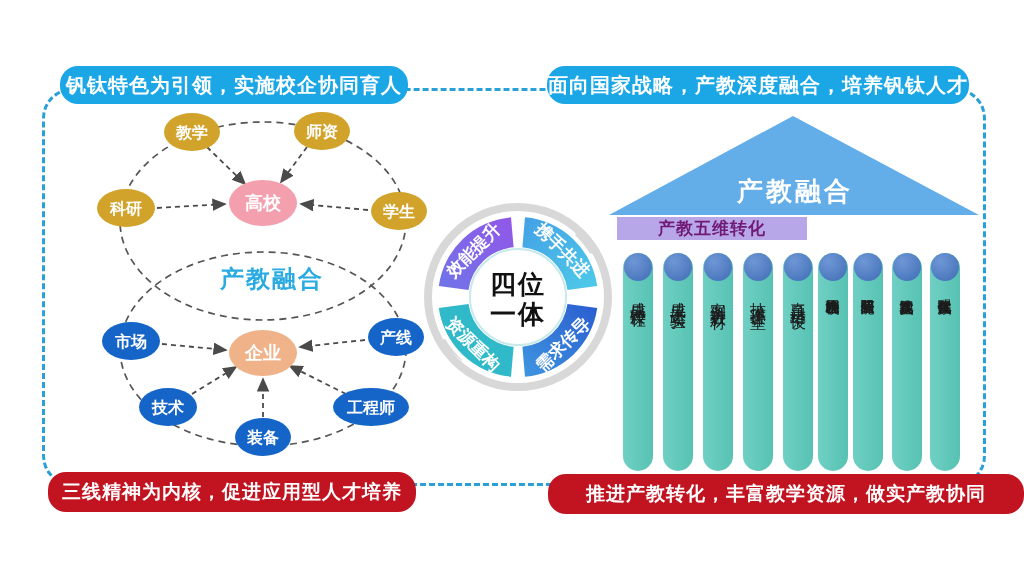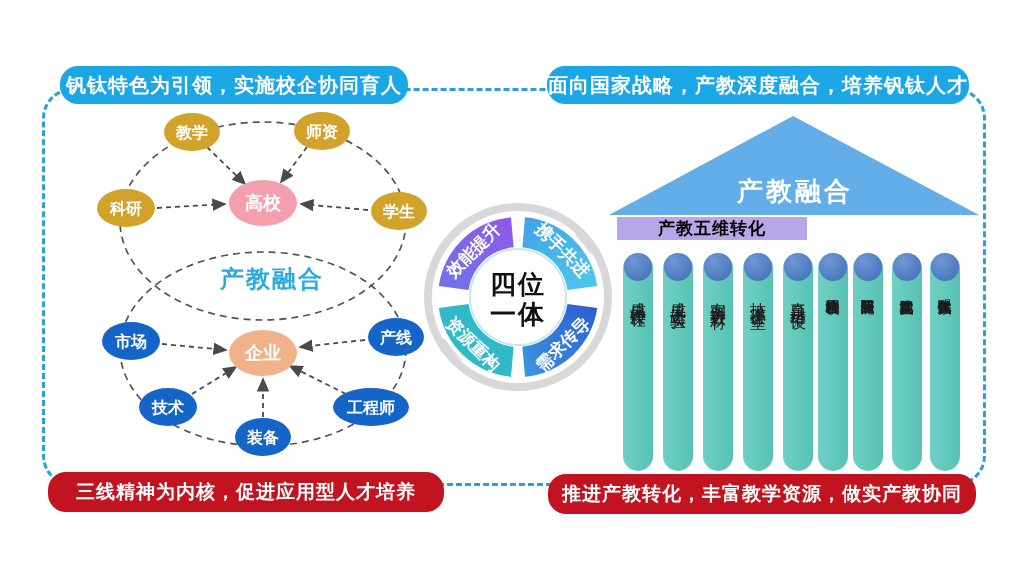--- a/index.html
+++ b/index.html
@@ -15,39 +15,39 @@
   }
   .banner {
     position:absolute; display:flex; align-items:center; justify-content:center;
     color:#fff; font-weight:bold; border-radius:18px; white-space:nowrap;
     letter-spacing:1px;
   }
   .banner.blue { background:#1ba6e6; font-size:20px; }
   .banner.red  { background:#c11420; font-size:19px; }
   .b-tl { left:60px;  top:66px;  width:348px; height:38px; }
   .b-tr { left:547px; top:66px;  width:422px; height:38px; }
-  .b-bl { left:48px;  top:472px; width:396px; height:40px; }
-  .b-br { left:548px; top:474px; width:428px; height:40px; }
+  .b-bl { left:48px;  top:472px; width:368px; height:40px; }
+  .b-br { left:548px; top:474px; width:476px; height:40px; }
 
   svg { position:absolute; overflow:visible; }
   .left-svg   { left:45px;  top:95px;  width:400px; height:380px; }
   .center-svg { left:418px; top:197px; width:200px; height:200px; }
   .roof-svg   { left:603px; top:112px; width:382px; height:105px; }
 
   .node-label { fill:#fff; font-weight:bold; font-size:16px; text-anchor:middle; }
   .hub-label  { fill:#fff; font-weight:bold; font-size:18px; text-anchor:middle; }
   .fusion-label { fill:#29abe2; font-weight:bold; font-size:24px; text-anchor:middle; letter-spacing:2px; }
   .seg-label { fill:#fff; font-weight:bold; font-size:17px; text-anchor:middle; }
   .core-label { fill:#111; font-weight:bold; font-size:26px; text-anchor:middle; letter-spacing:2px; }
   .roof-label { fill:#fff; font-weight:bold; font-size:26px; text-anchor:middle; letter-spacing:3px; }
 
   .bar {
     position:absolute; top:217px; height:23px; background:#b7a6e8;
     display:flex; align-items:center; justify-content:center;
-    color:#000000; font-weight:bold; font-size:17px; letter-spacing:1px;
+    color:#701a75; font-weight:bold; font-size:17px; letter-spacing:1px;
   }
   .bar-left  { left:617px; width:190px; }
   .bar-right { left:811px; width:207px; }
 
   .pillar {
     position:absolute; top:253px; width:30px; height:218px;
     background:linear-gradient(90deg,#6fd0c3,#57c2b3);
     border-radius:15px; display:flex; flex-direction:column; align-items:center;
   }
   .pillar-cap {

